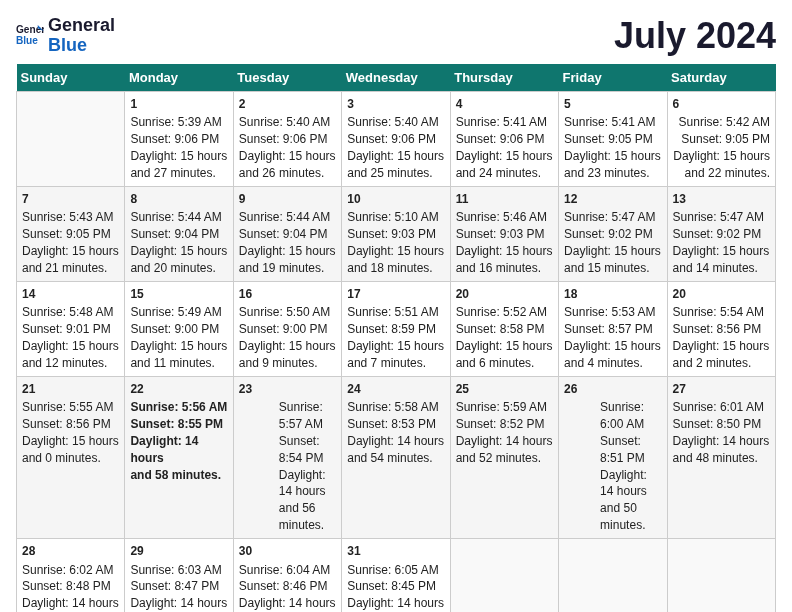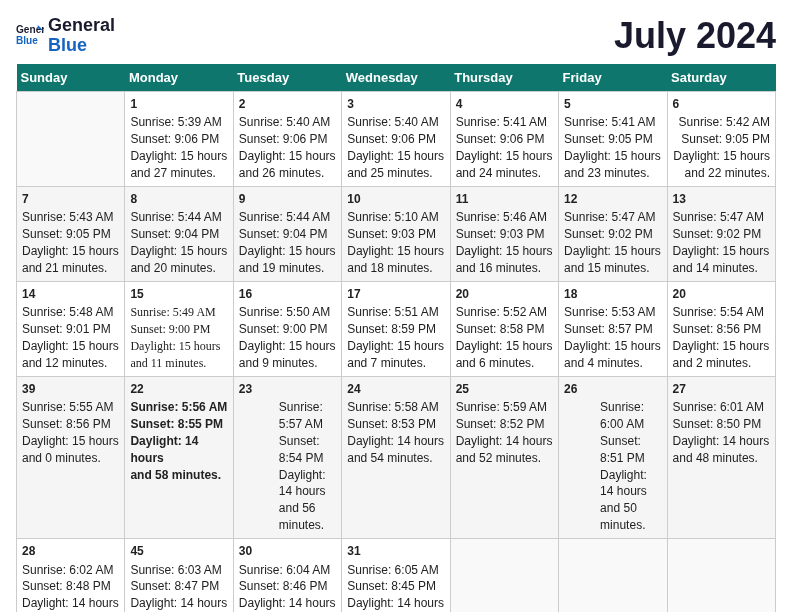--- a/index.html
+++ b/index.html
@@ -215,21 +215,21 @@
       <tr>
         <td>
           <span class="day-number">14</span>
           <div class="cell-info" style="white-space: pre-line;">Sunrise: 5:48 AM
 Sunset: 9:01 PM
 Daylight: 15 hours
 and 12 minutes.</div>
         </td>
         <td>
           <span class="day-number">15</span>
-          <div class="cell-info" style="white-space: pre-line; font-family: Liberation Serif, serif;">Sunrise: 5:49 AM
+          <div class="cell-info" style="white-space: pre-line;">Sunrise: 5:49 AM
 Sunset: 9:00 PM
 Daylight: 15 hours
 and 11 minutes.</div>
         </td>
         <td>
           <span class="day-number">16</span>
           <div class="cell-info" style="white-space: pre-line;">Sunrise: 5:50 AM
 Sunset: 9:00 PM
 Daylight: 15 hours
 and 9 minutes.</div>
@@ -258,21 +258,21 @@
         <td>
           <span class="day-number">20</span>
           <div class="cell-info" style="white-space: pre-line;">Sunrise: 5:54 AM
 Sunset: 8:56 PM
 Daylight: 15 hours
 and 2 minutes.</div>
         </td>
       </tr>
       <tr>
         <td>
-          <span class="day-number">39</span>
+          <span class="day-number">21</span>
           <div class="cell-info" style="white-space: pre-line;">Sunrise: 5:55 AM
 Sunset: 8:56 PM
 Daylight: 15 hours
 and 0 minutes.</div>
         </td>
         <td>
           <span class="day-number">22</span>
           <div class="cell-info" style="white-space: pre-line; font-weight: bold;">Sunrise: 5:56 AM
 Sunset: 8:55 PM
 Daylight: 14 hours
@@ -316,21 +316,21 @@
       </tr>
       <tr>
         <td>
           <span class="day-number">28</span>
           <div class="cell-info" style="white-space: pre-line;">Sunrise: 6:02 AM
 Sunset: 8:48 PM
 Daylight: 14 hours
 and 46 minutes.</div>
         </td>
         <td>
-          <span class="day-number">45</span>
+          <span class="day-number">29</span>
           <div class="cell-info" style="white-space: pre-line;">Sunrise: 6:03 AM
 Sunset: 8:47 PM
 Daylight: 14 hours
 and 44 minutes.</div>
         </td>
         <td>
           <span class="day-number">30</span>
           <div class="cell-info" style="white-space: pre-line;">Sunrise: 6:04 AM
 Sunset: 8:46 PM
 Daylight: 14 hours

